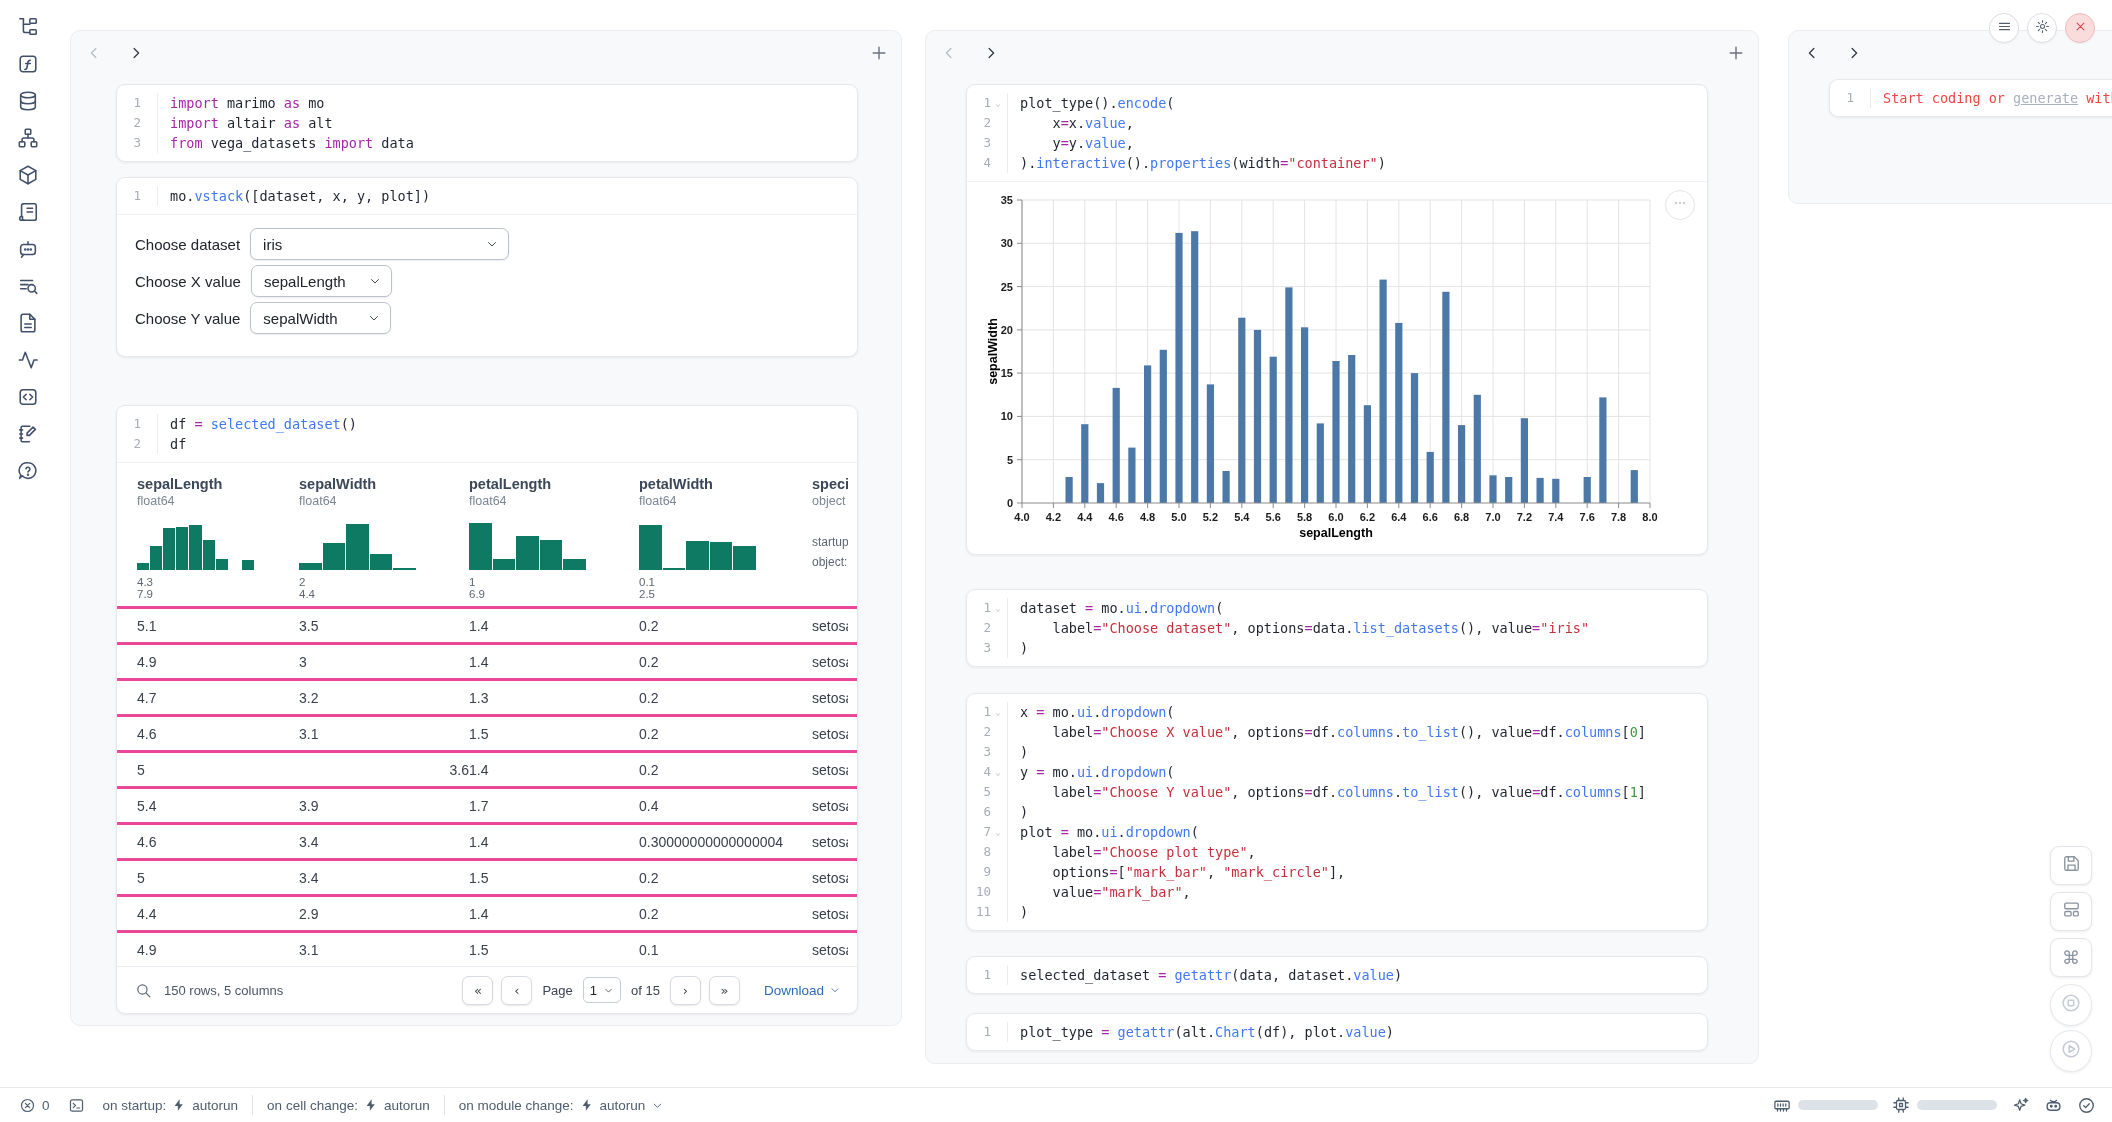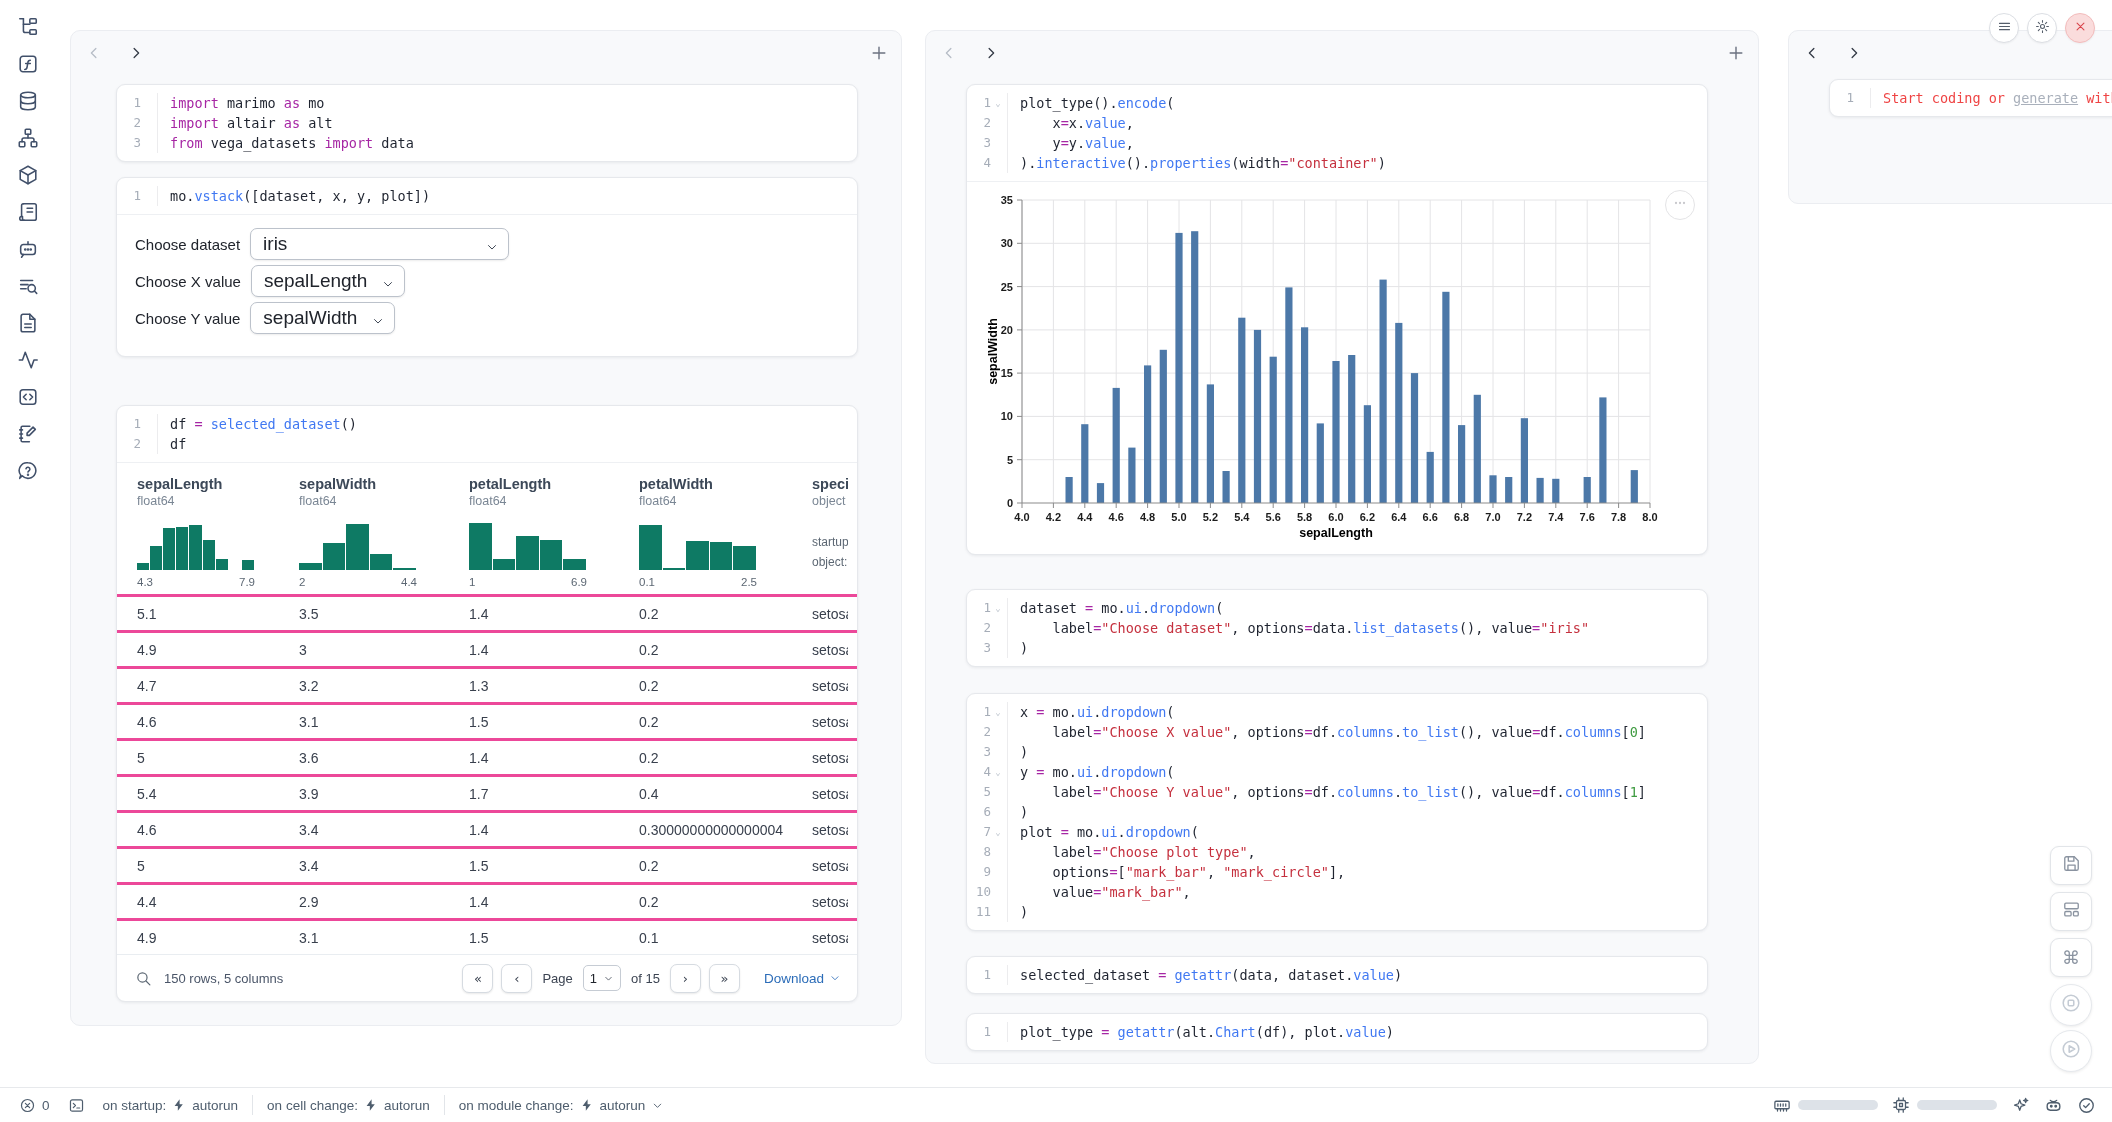--- a/index.html
+++ b/index.html
@@ -36,32 +36,32 @@
   .t-k{color:var(--c-key);} .t-f{color:var(--c-fn);} .t-s{color:var(--c-str);}
   .t-n{color:var(--c-num);} .t-d{color:#1f2430;}
   .t-g{color:#ef4444;} .t-gu{color:#a9b0bb;text-decoration:underline;}
   .cell-output{border-top:1px solid #eef0f3;}
   
   .dd-rows{padding:14px 18px 16px 18px;}
   .dd-row{display:flex;align-items:center;margin-bottom:7px;height:30px;}
   .dd-label{font-size:15px;color:#20242c;margin-right:10px;}
   .select{display:inline-flex;align-items:center;justify-content:space-between;height:30px;
           background:#fff;border:1px solid #bcc2cb;border-radius:7px;padding:0 9px 0 12px;
-          font-size:19px;color:#20242c;box-shadow:0 1px 2px rgba(0,0,0,.08);cursor:pointer;}
+          font-size:15px;color:#20242c;box-shadow:0 1px 2px rgba(0,0,0,.08);cursor:pointer;}
   .select .chev{width:14px;height:14px;color:#3c4452;margin-left:14px;}
   .select .chev svg{width:14px;height:14px;}
   .sel-lg{width:236px;} .sel-md{width:146px;} .sel-sm{min-width:118px;}
   
   .th-row{display:flex;padding:13px 0 6px 20px;}
   .th{flex:none;overflow:hidden;}
   .th-name{font-size:14.5px;font-weight:bold;color:#3c4858;white-space:nowrap;}
   .th-dtype{font-size:12.5px;color:#7a8694;margin-top:2px;white-space:nowrap;}
   .hist{display:flex;align-items:flex-end;height:52px;width:118px;margin-top:10px;}
   .hist .hbar{flex:1;margin-right:1px;background:var(--c-hist);}
-  .minmax{display:flex;justify-content:space-between;width:118px;font-size:11.5px;color:#5c6773;margin-top:6px;}
+  .minmax{display:flex;justify-content:space-between;width:118px;font-size:11.5px;color:#5c6773;margin-top:6px;flex-direction:column;}
   .col-meta{margin-top:24px;font-size:12px;color:#5c6773;line-height:20px;white-space:nowrap;}
   .tr{display:flex;padding-left:20px;height:33px;align-items:center;border-top:3px solid #ec4899;cursor:pointer;}
   .td{flex:none;font-size:14px;color:#39404d;white-space:nowrap;overflow:hidden;}
   .tfoot{display:flex;align-items:center;border-top:1px solid #e9edf1;height:46px;padding:0 16px 0 18px;}
   .tf-search{width:17px;height:17px;color:#5c6773;cursor:pointer;}
   .tf-search svg{width:17px;height:17px;}
   .tf-summary{font-size:13px;color:#4a5568;margin-left:12px;}
   .tf-right{margin-left:auto;display:flex;align-items:center;gap:8px;}
   .pg-btn{width:29px;height:27px;border:1px solid #d6dbe1;border-radius:7px;background:#fff;
           box-shadow:0 1px 2px rgba(0,0,0,.09);display:flex;align-items:center;justify-content:center;
@@ -418,21 +418,21 @@
           </div>
           <div class="tr">
             <div class="td" style="width: 162px;">4.6</div>
             <div class="td" style="width: 170px;">3.1</div>
             <div class="td" style="width: 170px;">1.5</div>
             <div class="td" style="width: 173px;">0.2</div>
             <div class="td" style="width: 36px;">setosa</div>
           </div>
           <div class="tr">
             <div class="td" style="width: 162px;">5</div>
-            <div class="td" style="width: 170px;">3.6</div>
+            <div class="td" style="width: 170px; text-align: right;">3.6</div>
             <div class="td" style="width: 170px;">1.4</div>
             <div class="td" style="width: 173px;">0.2</div>
             <div class="td" style="width: 36px;">setosa</div>
           </div>
           <div class="tr">
             <div class="td" style="width: 162px;">5.4</div>
             <div class="td" style="width: 170px;">3.9</div>
             <div class="td" style="width: 170px;">1.7</div>
             <div class="td" style="width: 173px;">0.4</div>
             <div class="td" style="width: 36px;">setosa</div>

